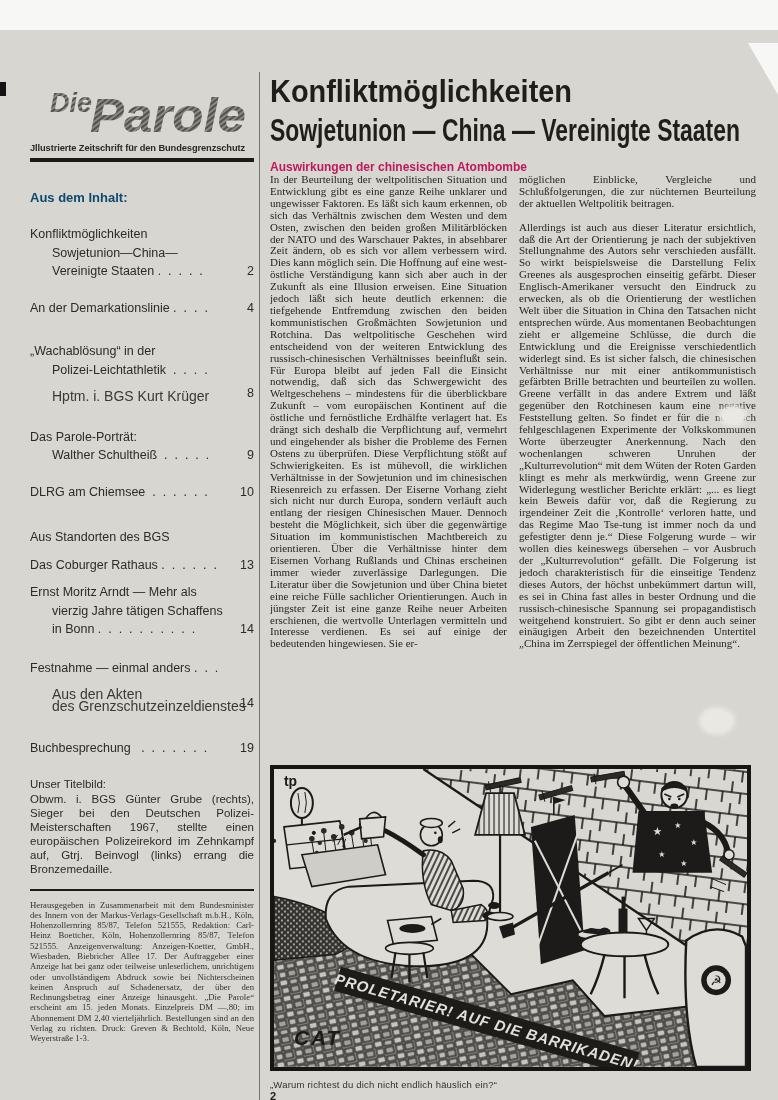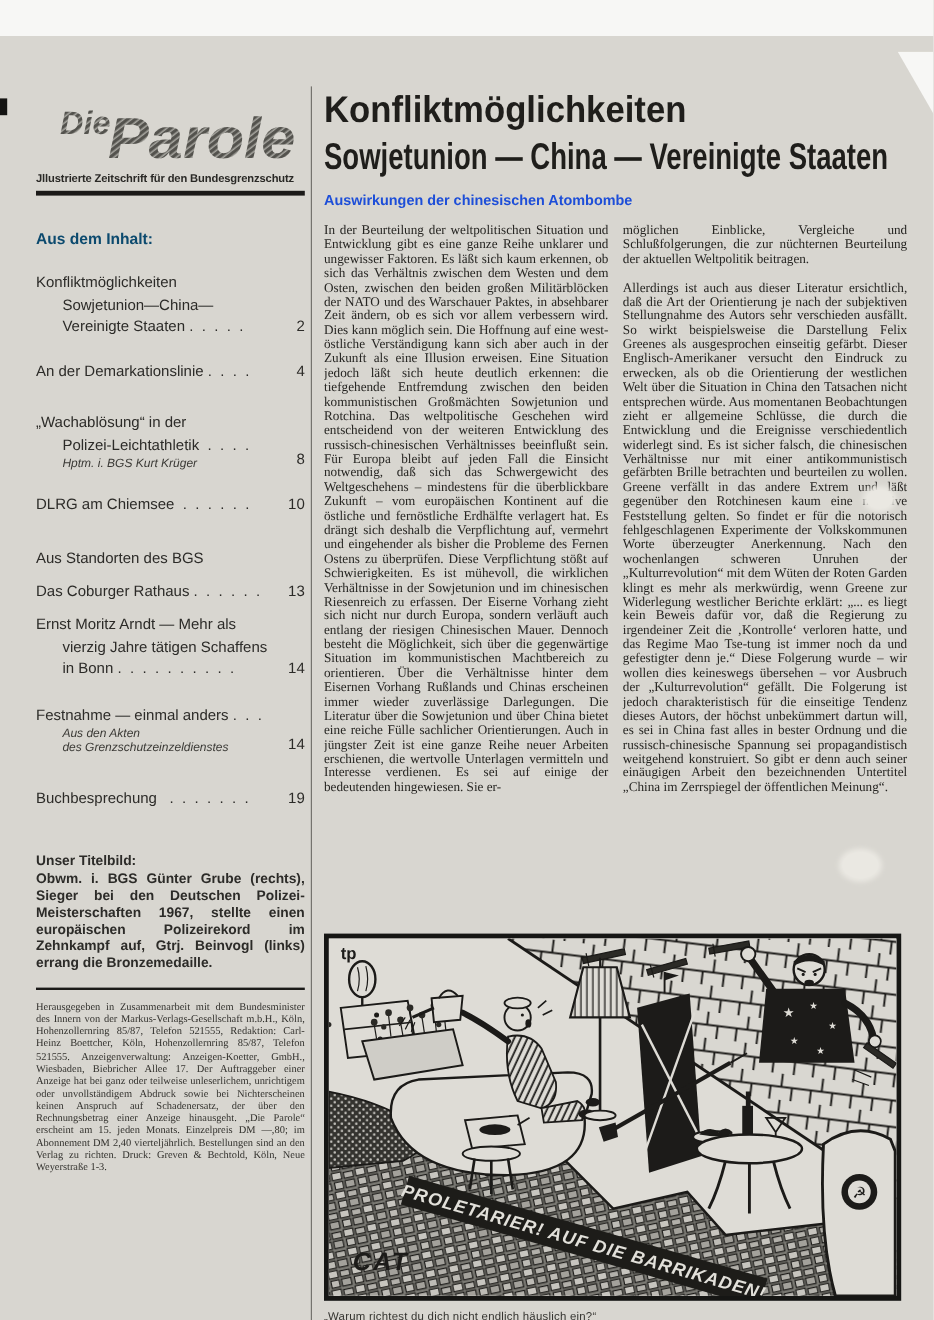--- a/index.html
+++ b/index.html
@@ -11,32 +11,32 @@
 
   
   #sidebar{position:absolute;left:30px;top:44px;width:224px;color:#2c2b28;}
   .masthead-rule{height:4px;background:#1b1a18;margin-top:5px;}
   .mast-sub{font-weight:bold;font-size:9.3px;letter-spacing:-0.1px;color:#2a2926;margin-top:1px;white-space:nowrap;}
   #toc{margin-top:28px;}
   .toc-heading{font-weight:bold;font-size:13px;color:#0c4a6e;}
   .toc-item{position:relative;font-size:12.5px;line-height:18.5px;}
   .toc-text{display:block;white-space:pre-wrap;padding-left:22px;text-indent:-22px;padding-right:26px;}
   .toc-page{position:absolute;right:0;bottom:0;font-size:12.5px;}
-  .toc-sub{font-size:10px;line-height:11.5px;padding-left:22px;margin-top:1px;white-space:pre-line;color:#3a3935;font-style:italic;}
+  .toc-sub{font-size:14px;line-height:11.5px;padding-left:22px;margin-top:12px;white-space:pre-line;color:#3a3935;}
   .mt22{margin-top:20px}.mt26{margin-top:25px}.mt28{margin-top:27px}.mt30{margin-top:18px}.mt9{margin-top:9px}
-  #titelbild{margin-top:36px;font-weight:bold;font-size:11.5px;line-height:14px;}
+  #titelbild{margin-top:19px;font-weight:normal;font-size:11.5px;line-height:14px;}
   #titelbild .tb-text{text-align:justify;margin-top:1px;}
   .thin-rule{height:2px;background:#1b1a18;margin-top:13px;}
   #imprint{margin-top:9px;font-family:"Liberation Serif",serif;font-size:8.7px;line-height:10.3px;text-align:justify;color:#33322e;}
 
   
   #main{position:absolute;left:270px;top:40px;width:486px;}
   #headline svg{display:block;}
-  #article-subtitle{font-weight:bold;font-size:12px;color:#1d4ed8;margin-top:6px;}
-  #columns{display:flex;gap:12px;margin-top:13px;justify-content:flex-end;}
+  #article-subtitle{font-weight:bold;font-size:12px;color:#be185d;margin-top:6px;}
+  #columns{display:flex;gap:12px;margin-top:0;justify-content:flex-end;}
   .col{width:237px;height:586px;overflow:hidden;font-family:"Liberation Serif",serif;font-size:11px;line-height:11.9px;text-align:justify;color:#262522;white-space:pre-line;}
   .blotch{position:absolute;background:#eae8e2;border-radius:50%;box-shadow:0 0 4px 3px #eae8e2;}
   #blotch1{left:452px;top:338px;width:22px;height:16px;}
   #blotch2{left:432px;top:640px;width:30px;height:22px;}
 
   
   #cartoon-frame{margin-top:5px;width:481px;height:306px;border:4px solid #161614;box-sizing:border-box;background:#dedcd6;}
   #caption-row{display:flex;justify-content:space-between;align-items:flex-start;margin-top:8px;width:476px;flex-direction:column;}
   #caption{font-size:9.5px;letter-spacing:.2px;color:#33322e;}
   #page-num{font-weight:bold;font-size:11px;color:#232220;padding-right:14px;}
@@ -76,20 +76,25 @@
       </div>
       <div class="toc-item mt30">
         <span class="toc-text">An der Demarkationslinie .  .  .  .</span>
         <span class="toc-page">4</span>
       </div>
       <div class="toc-item mt26">
         <span class="toc-text">„Wachablösung“ in der
 Polizei-Leichtathletik  .  .  .  .</span>
         <span class="toc-page">8</span>
         <div class="toc-sub">Hptm. i. BGS Kurt Krüger</div>
+      </div>
+      <div class="toc-item mt26">
+        <span class="toc-text">Das Parole-Porträt:
+Walther Schultheiß  .  .  .  .  .</span>
+        <span class="toc-page">9</span>
       </div>
       <div class="toc-item mt30">
         <span class="toc-text">DLRG am Chiemsee  .  .  .  .  .  .</span>
         <span class="toc-page">10</span>
       </div>
       <div class="toc-item mt28">
         <span class="toc-text">Aus Standorten des BGS</span>
       </div>
       <div class="toc-item mt9">
         <span class="toc-text">Das Coburger Rathaus .  .  .  .  .  .</span>

